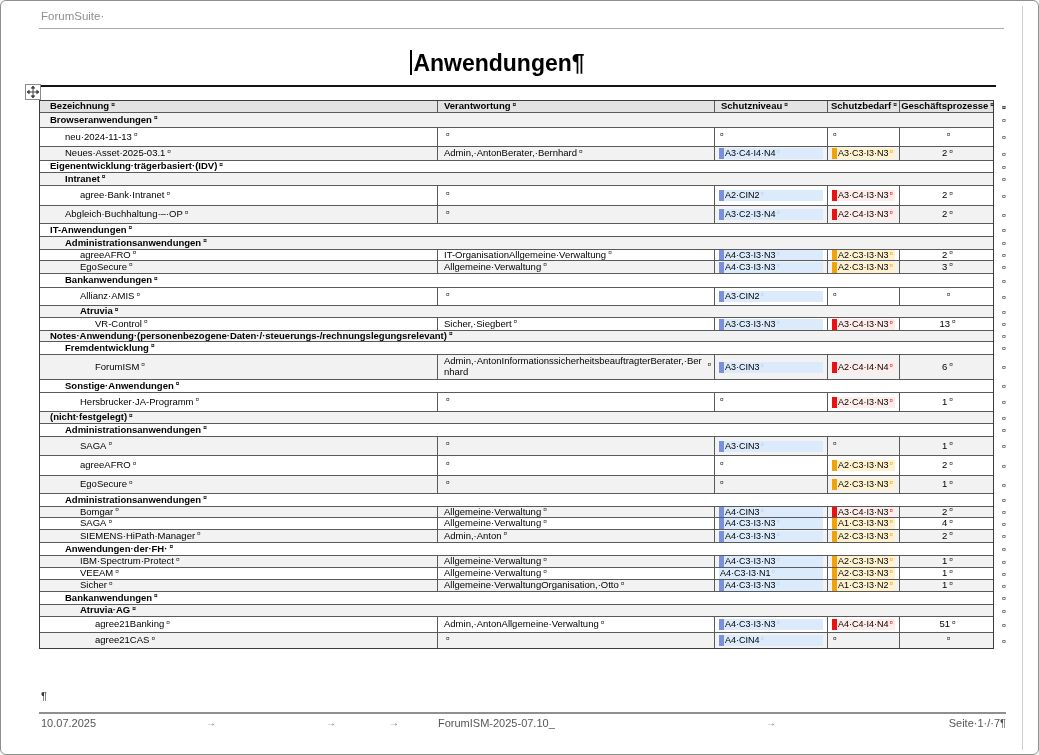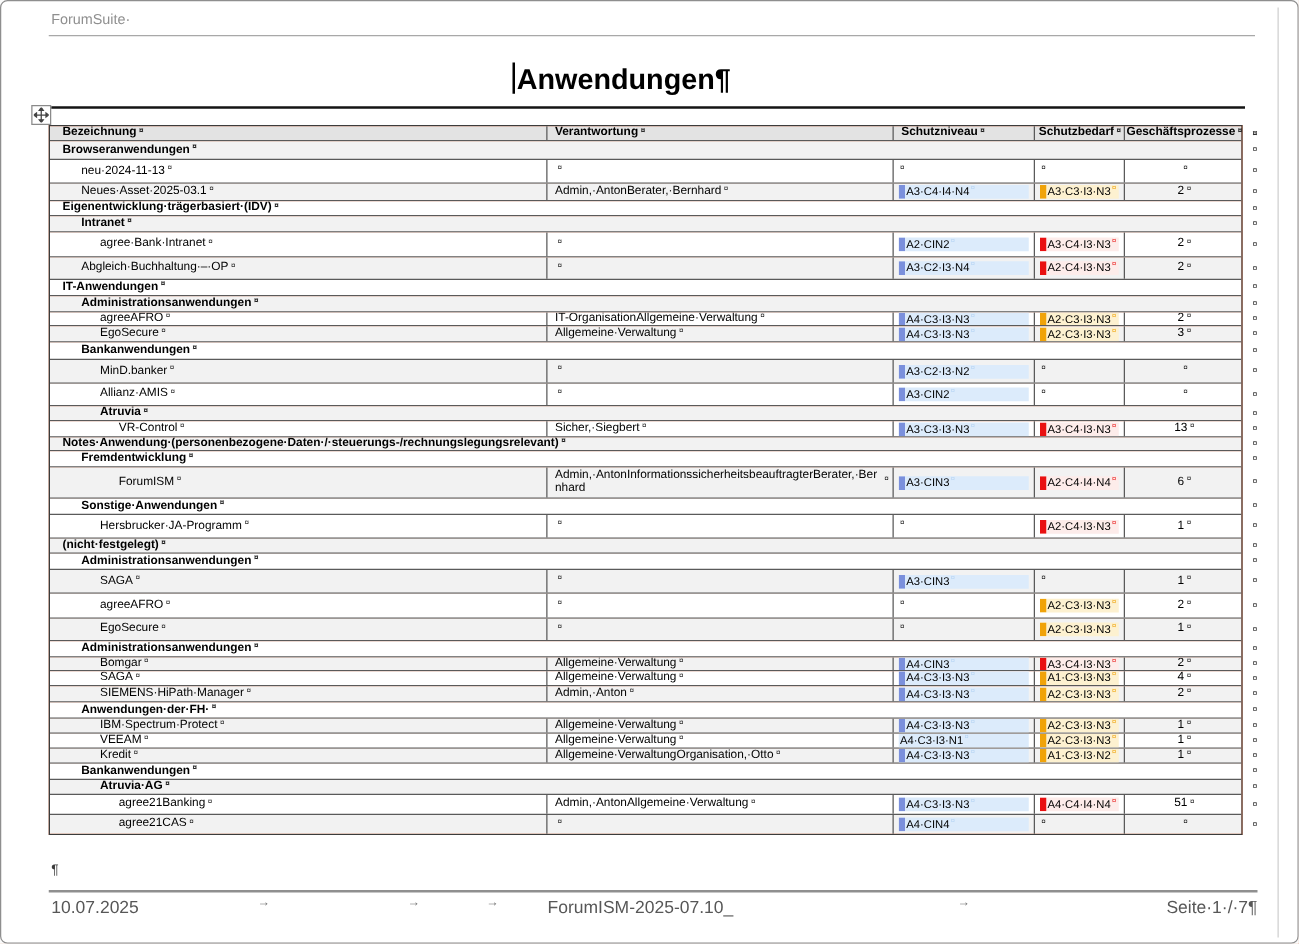--- a/index.html
+++ b/index.html
@@ -9,21 +9,21 @@
   .app-header{position:absolute;left:40px;top:9px;font-size:11.5px;color:#8f8f8f;}
   .header-rule{position:absolute;left:38px;top:27px;width:965px;height:1px;background:#a8a8a8;}
   .doc-title{position:absolute;left:0;right:44px;top:49px;text-align:center;font-size:23px;font-weight:bold;color:#000;}
   .cursor{display:inline-block;width:2px;height:25px;background:#000;vertical-align:-4px;margin-right:1px;}
   .title-rule{position:absolute;left:38px;top:84px;width:957px;height:2px;background:#141414;}
   .move-handle{position:absolute;left:24px;top:83px;width:16px;height:16px;box-sizing:border-box;
                border:1px solid #8a8a8a;background:#fff;display:flex;align-items:center;justify-content:center;}
   .right-rule{position:absolute;left:1021px;top:5px;height:744px;width:1px;background:#cfcfcf;}
   .pilcrow-end{position:absolute;left:40px;top:689px;font-size:11px;color:#3c3c3c;}
   .footer-rule{position:absolute;left:38px;top:711px;width:967px;height:2px;background:#8f8f8f;}
-  .f-item{position:absolute;top:716px;font-size:14px;color:#575757;white-space:pre;}
+  .f-item{position:absolute;top:716px;font-size:11px;color:#575757;white-space:pre;}
   .f-arrow{color:#6e6e6e;font-size:10px;}
   .f-page{left:38px;width:967px;text-align:right;}
   
   .doc-table{position:absolute;left:38px;top:99px;width:955px;box-sizing:border-box;
              border:1px solid #3c3c3c;background:#c2410c;}
   .trow{display:flex;position:relative;box-sizing:border-box;border-bottom:1px solid #5a5a5a;background:#fff;}
   .trow:last-child{border-bottom:none;}
   .trow.stripe{background:#f2f2f2;}
   .trow.thead{background:#e3e3e3;font-weight:bold;}
   .cell{box-sizing:border-box;display:flex;align-items:center;overflow:hidden;font-size:9.5px;color:#000;line-height:1.12;}
@@ -300,43 +300,20 @@
           </div>
           <span class="eor">¤</span>
         </div>
         <div class="trow" style="height: 14px;">
           <div class="cell group-cell l2">
             <span class="celltext">Bankanwendungen</span>
             <span class="m">¤</span>
           </div>
           <span class="eor">¤</span>
         </div>
-        <div class="trow stripe" style="height: 19px;">
-          <div class="cell c0 l3">
-            <span class="celltext">MinD.banker</span>
-            <span class="m">¤</span>
-          </div>
-          <div class="cell c1">
-            <span class="m">¤</span>
-          </div>
-          <div class="cell c2">
-            <span class="badge sn-badge">
-              <span class="bar"></span>
-              <span class="bt">A3·C2·I3·N2</span>
-              <span class="bm">¤</span>
-            </span>
-          </div>
-          <div class="cell c3">
-            <span class="m pad-m">¤</span>
-          </div>
-          <div class="cell c4">
-            <span class="m">¤</span>
-          </div>
-          <span class="eor">¤</span>
-        </div>
         <div class="trow" style="height: 18px;">
           <div class="cell c0 l3">
             <span class="celltext">Allianz·AMIS</span>
             <span class="m">¤</span>
           </div>
           <div class="cell c1">
             <span class="m">¤</span>
           </div>
           <div class="cell c2">
             <span class="badge sn-badge">
@@ -702,21 +679,21 @@
             </span>
           </div>
           <div class="cell c4">
             <span class="gp-num">1</span>
             <span class="m">¤</span>
           </div>
           <span class="eor">¤</span>
         </div>
         <div class="trow stripe" style="height: 12px;">
           <div class="cell c0 l3">
-            <span class="celltext">Kredit</span>
+            <span class="celltext">Sicher</span>
             <span class="m">¤</span>
           </div>
           <div class="cell c1">
             <span class="celltext">Allgemeine·VerwaltungOrganisation,·Otto</span>
             <span class="m">¤</span>
           </div>
           <div class="cell c2">
             <span class="badge sn-badge">
               <span class="bar"></span>
               <span class="bt">A4·C3·I3·N3</span>

